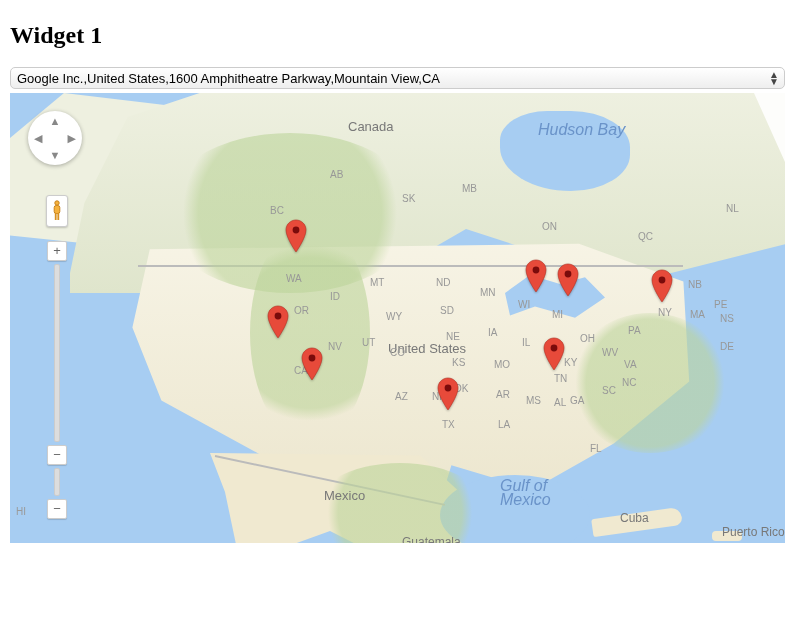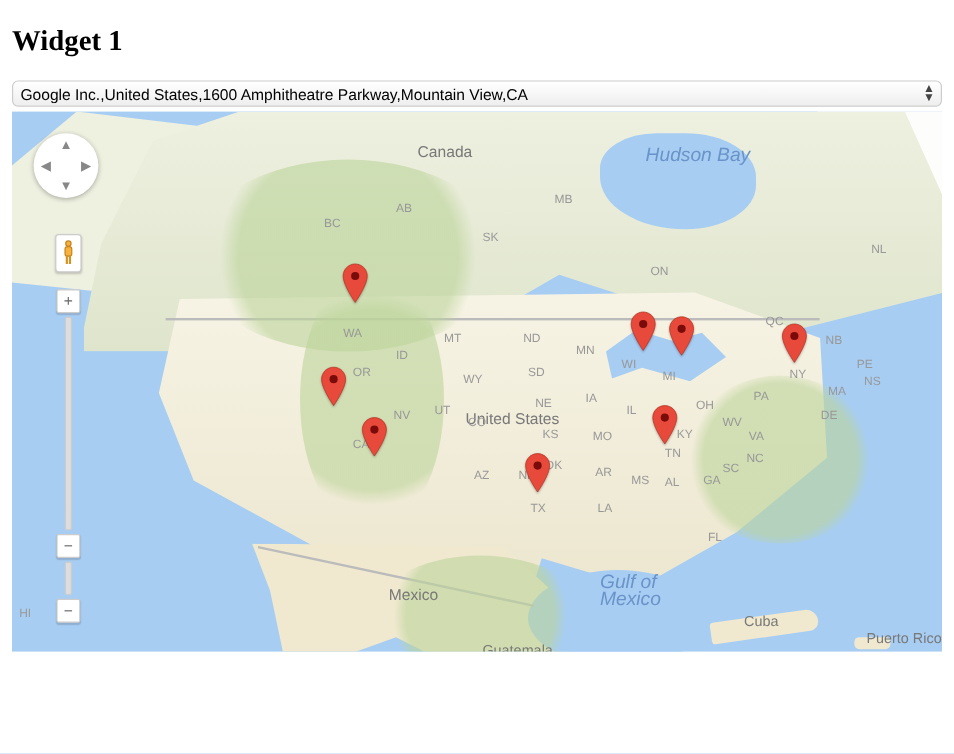--- a/index.html
+++ b/index.html
@@ -157,26 +157,26 @@
     <div class="hi-label">HI</div>
   <div class="map-label big" style="left: 338px; top: 26px;">Canada</div>
       <div class="map-label big" style="left: 378px; top: 248px;">United States</div>
       <div class="map-label big" style="left: 314px; top: 395px;">Mexico</div>
       <div class="map-label" style="left: 610px; top: 418px;">Cuba</div>
       <div class="map-label" style="left: 712px; top: 432px;">Puerto Rico</div>
       <div class="map-label" style="left: 392px; top: 442px;">Guatemala</div>
       <div class="water-label" style="left: 528px; top: 28px;">Hudson Bay</div>
       <div class="water-label" style="left: 490px; top: 384px;">Gulf of</div>
       <div class="water-label" style="left: 490px; top: 398px;">Mexico</div>
-      <div class="st" style="left: 260px; top: 88px;">BC</div>
+      <div class="st" style="left: 260px; top: 112px;">BC</div>
       <div class="st" style="left: 320px; top: 76px;">AB</div>
       <div class="st" style="left: 392px; top: 100px;">SK</div>
-      <div class="st" style="left: 452px; top: 68px;">MB</div>
+      <div class="st" style="left: 452px; top: 90px;">MB</div>
       <div class="st" style="left: 532px; top: 128px;">ON</div>
-      <div class="st" style="left: 628px; top: 138px; margin-top: 32px;">QC</div>
+      <div class="st" style="left: 628px; top: 138px;">QC</div>
       <div class="st" style="left: 716px; top: 110px;">NL</div>
       <div class="st" style="left: 678px; top: 186px;">NB</div>
       <div class="st" style="left: 704px; top: 206px;">PE</div>
       <div class="st" style="left: 710px; top: 220px;">NS</div>
       <div class="st" style="left: 276px; top: 180px;">WA</div>
       <div class="st" style="left: 284px; top: 212px;">OR</div>
       <div class="st" style="left: 284px; top: 272px;">CA</div>
       <div class="st" style="left: 320px; top: 198px;">ID</div>
       <div class="st" style="left: 318px; top: 248px;">NV</div>
       <div class="st" style="left: 352px; top: 244px;">UT</div>
@@ -198,30 +198,30 @@
       <div class="st" style="left: 488px; top: 326px;">LA</div>
       <div class="st" style="left: 508px; top: 206px;">WI</div>
       <div class="st" style="left: 512px; top: 244px;">IL</div>
       <div class="st" style="left: 516px; top: 302px;">MS</div>
       <div class="st" style="left: 542px; top: 216px;">MI</div>
       <div class="st" style="left: 536px; top: 248px;">IN</div>
       <div class="st" style="left: 554px; top: 264px;">KY</div>
       <div class="st" style="left: 544px; top: 280px;">TN</div>
       <div class="st" style="left: 544px; top: 304px;">AL</div>
       <div class="st" style="left: 570px; top: 240px;">OH</div>
-      <div class="st" style="left: 576px; top: 302px;">GA</div>
+      <div class="st" style="left: 560px; top: 302px;">GA</div>
       <div class="st" style="left: 592px; top: 292px;">SC</div>
       <div class="st" style="left: 580px; top: 350px;">FL</div>
       <div class="st" style="left: 592px; top: 254px;">WV</div>
       <div class="st" style="left: 614px; top: 266px;">VA</div>
       <div class="st" style="left: 612px; top: 284px;">NC</div>
       <div class="st" style="left: 618px; top: 232px;">PA</div>
       <div class="st" style="left: 648px; top: 214px; text-align: center;">NY</div>
-      <div class="st" style="left: 680px; top: 228px;">MA</div>
-      <div class="st" style="left: 674px; top: 248px;">DE</div>
+      <div class="st" style="left: 680px; top: 216px;">MA</div>
+      <div class="st" style="left: 710px; top: 248px;">DE</div>
       <div class="pin" style="left: 286px; top: 160px;">
         <svg viewBox="0 0 22 34">
           <path class="body" d="M11 1C5.5 1 1 5.4 1 11c0 7.8 10 22 10 22s10-14.2 10-22C21 5.4 16.5 1 11 1z"></path>
           <circle class="dot" cx="11" cy="11" r="3.4"></circle>
         </svg>
       </div>
       <div class="pin" style="left: 268px; top: 246px;">
         <svg viewBox="0 0 22 34">
           <path class="body" d="M11 1C5.5 1 1 5.4 1 11c0 7.8 10 22 10 22s10-14.2 10-22C21 5.4 16.5 1 11 1z"></path>
           <circle class="dot" cx="11" cy="11" r="3.4"></circle>

